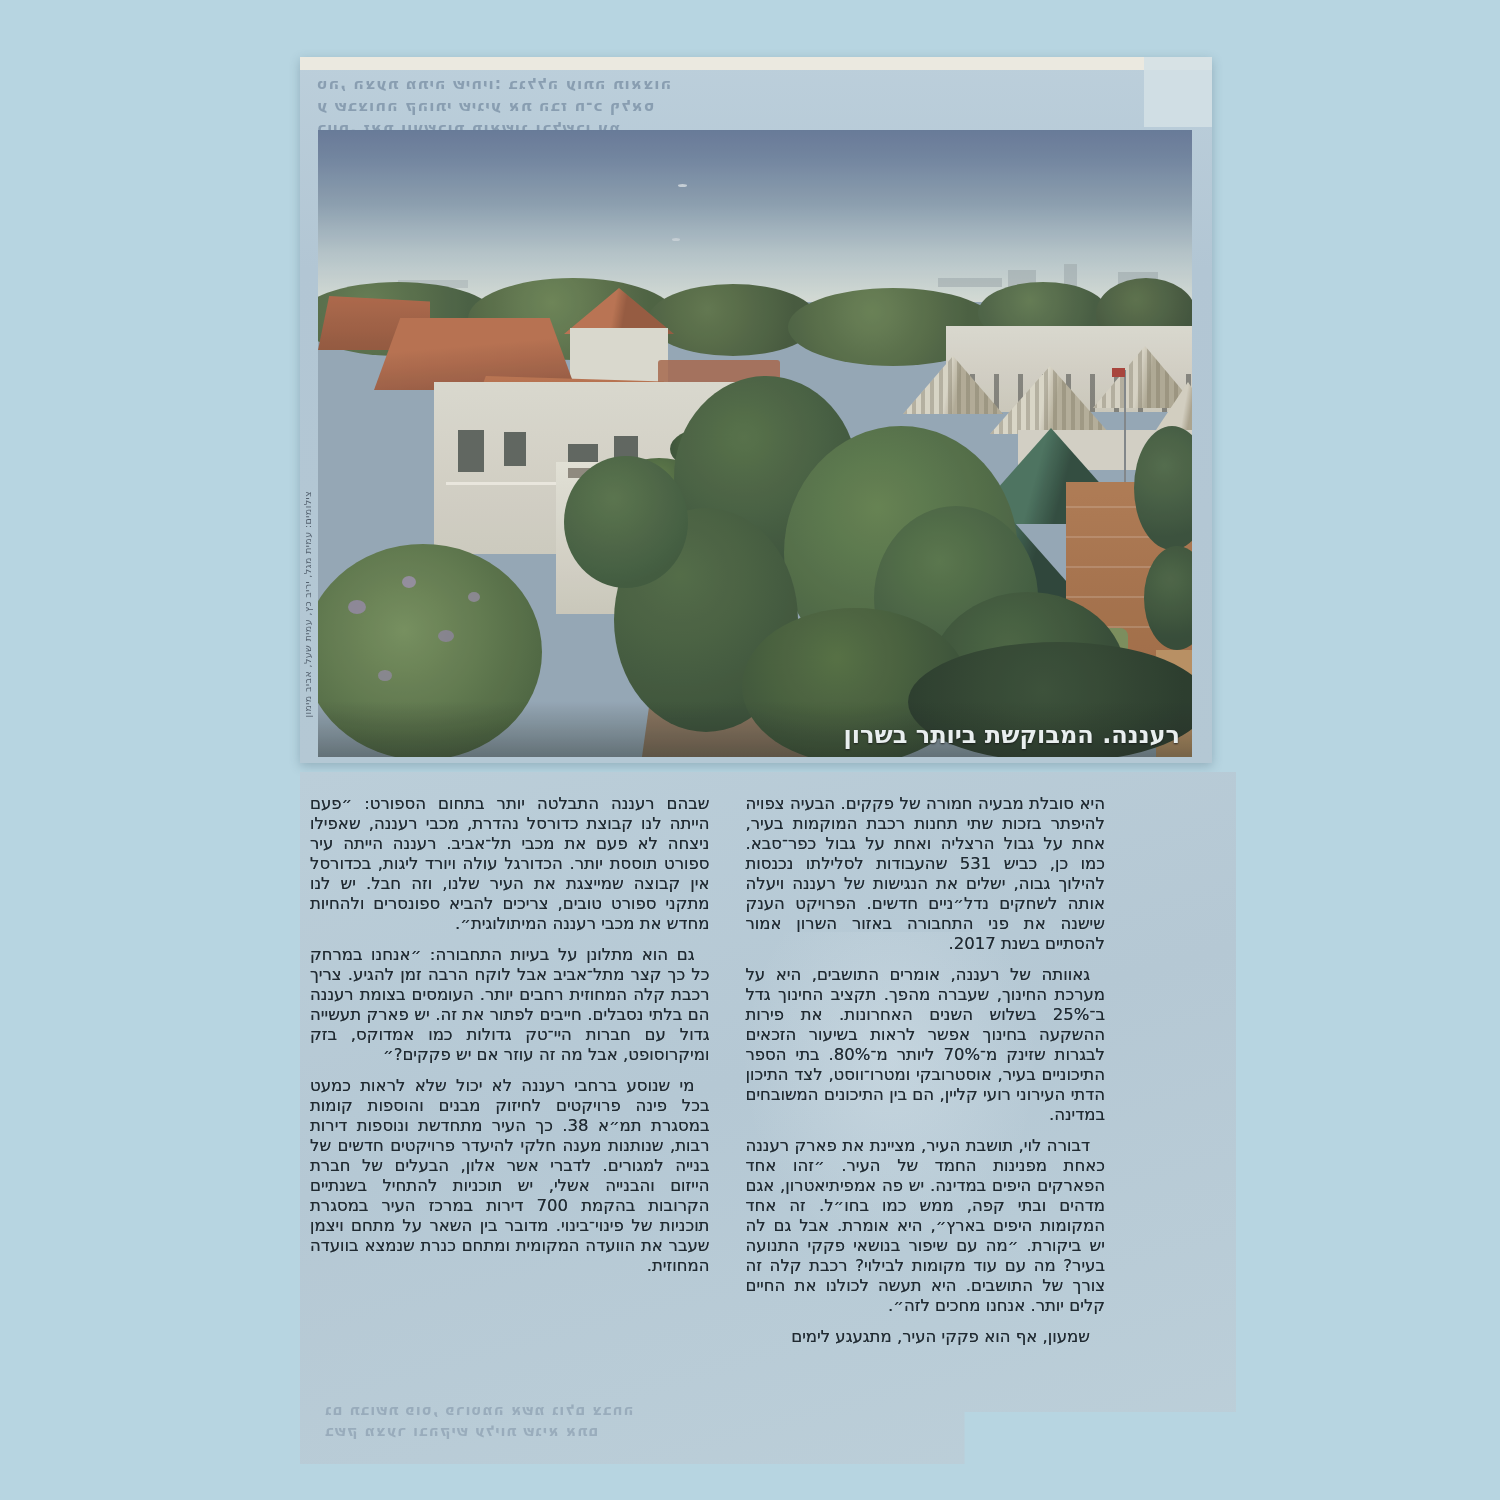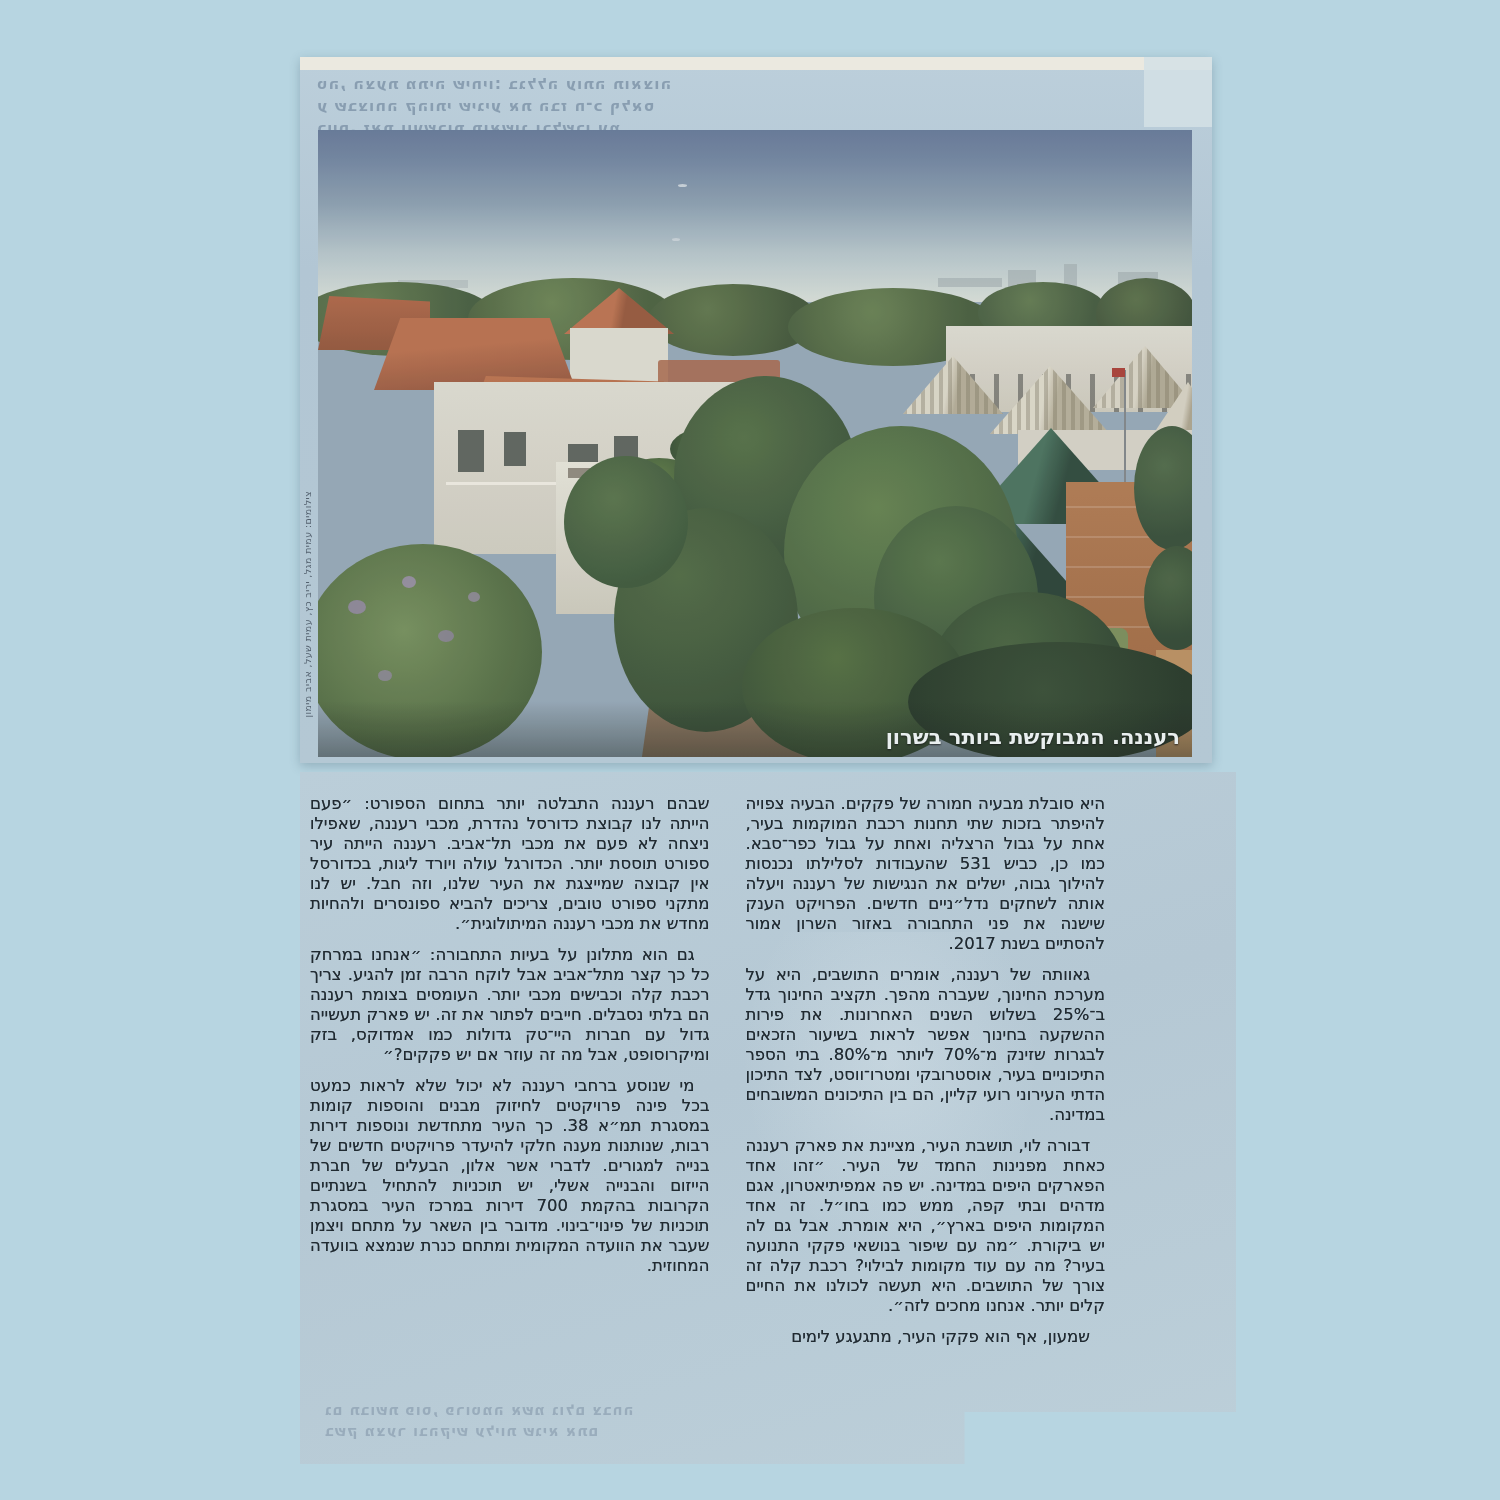--- a/index.html
+++ b/index.html
@@ -37,21 +37,21 @@
   .blob{border-radius:50%;}
   .tri{clip-path:polygon(50% 0,100% 100%,0 100%);}
   .trap{clip-path:polygon(0 100%,13% 0,87% 0,100% 100%);}
   .ltrap{clip-path:polygon(0 100%,10% 0,100% 10%,100% 100%);}
   .caption-band{
     left:0;bottom:0;width:100%;height:56px;
     background:linear-gradient(0deg,rgba(10,20,10,.42),rgba(10,20,10,0));
   }
   .photo-caption{
     right:12px;bottom:8px;direction:rtl;
-    color:#eef3f2;font-size:21px;font-weight:bold;
+    color:#eef3f2;font-size:24px;font-weight:bold;
     text-shadow:0 1px 2px rgba(0,0,0,.8);
   }
   .photo-credit-wrap{left:2px;top:750px;width:316px;height:13px;transform-origin:0 0;transform:rotate(-90deg);position:absolute;}
   .photo-credit{
     direction:rtl;text-align:right;white-space:nowrap;
     font-size:9.5px;color:#44505e;opacity:.85;letter-spacing:.4px;
   }
   
   .paper-bottom{
     left:300px;top:772px;width:936px;height:692px;
@@ -189,21 +189,21 @@
 
   <div class="cols">
     <div class="col-r">
       <p>היא סובלת מבעיה חמורה של פקקים. הבעיה צפויה להיפתר בזכות שתי תחנות רכבת המוקמות בעיר, אחת על גבול הרצליה ואחת על גבול כפר־סבא. כמו כן, כביש 531 שהעבודות לסלילתו נכנסות להילוך גבוה, ישלים את הנגישות של רעננה ויעלה אותה לשחקים נדל״ניים חדשים. הפרויקט הענק שישנה את פני התחבורה באזור השרון אמור להסתיים בשנת 2017.</p>
       <p class="indent">גאוותה של רעננה, אומרים התושבים, היא על מערכת החינוך, שעברה מהפך. תקציב החינוך גדל ב־25% בשלוש השנים האחרונות. את פירות ההשקעה בחינוך אפשר לראות בשיעור הזכאים לבגרות שזינק מ־70% ליותר מ־80%. בתי הספר התיכוניים בעיר, אוסטרובקי ומטרו־ווסט, לצד התיכון הדתי העירוני רועי קליין, הם בין התיכונים המשובחים במדינה.</p>
       <p class="indent">דבורה לוי, תושבת העיר, מציינת את פארק רעננה כאחת מפנינות החמד של העיר. ״זהו אחד הפארקים היפים במדינה. יש פה אמפיתיאטרון, אגם מדהים ובתי קפה, ממש כמו בחו״ל. זה אחד המקומות היפים בארץ״, היא אומרת. אבל גם לה יש ביקורת. ״מה עם שיפור בנושאי פקקי התנועה בעיר? מה עם עוד מקומות לבילוי? רכבת קלה זה צורך של התושבים. היא תעשה לכולנו את החיים קלים יותר. אנחנו מחכים לזה״.</p>
       <p class="indent">שמעון, אף הוא פקקי העיר, מתגעגע לימים</p>
     </div>
     <div class="col-l">
       <p>שבהם רעננה התבלטה יותר בתחום הספורט: ״פעם הייתה לנו קבוצת כדורסל נהדרת, מכבי רעננה, שאפילו ניצחה לא פעם את מכבי תל־אביב. רעננה הייתה עיר ספורט תוססת יותר. הכדורגל עולה ויורד ליגות, בכדורסל אין קבוצה שמייצגת את העיר שלנו, וזה חבל. יש לנו מתקני ספורט טובים, צריכים להביא ספונסרים ולהחיות מחדש את מכבי רעננה המיתולוגית״.</p>
-      <p class="indent">גם הוא מתלונן על בעיות התחבורה: ״אנחנו במרחק כל כך קצר מתל־אביב אבל לוקח הרבה זמן להגיע. צריך רכבת קלה וכבישים מכבי יותר. העומסים בצומת רעננה הם בלתי נסבלים. חייבים לפתור את זה. יש פארק תעשייה גדול עם חברות היי־טק גדולות כמו אמדוקס, בזק ומיקרוסופט, אבל מה זה עוזר אם יש פקקים?״</p>
+      <p class="indent">גם הוא מתלונן על בעיות התחבורה: ״אנחנו במרחק כל כך קצר מתל־אביב אבל לוקח הרבה זמן להגיע. צריך רכבת קלה המחוזית רחבים יותר. העומסים בצומת רעננה הם בלתי נסבלים. חייבים לפתור את זה. יש פארק תעשייה גדול עם חברות היי־טק גדולות כמו אמדוקס, בזק ומיקרוסופט, אבל מה זה עוזר אם יש פקקים?״</p>
       <p class="indent">מי שנוסע ברחבי רעננה לא יכול שלא לראות כמעט בכל פינה פרויקטים לחיזוק מבנים והוספות קומות במסגרת תמ״א 38. כך העיר מתחדשת ונוספות דירות רבות, שנותנות מענה חלקי להיעדר פרויקטים חדשים של בנייה למגורים. לדברי אשר אלון, הבעלים של חברת הייזום והבנייה אשלי, יש תוכניות להתחיל בשנתיים הקרובות בהקמת 700 דירות במרכז העיר במסגרת תוכניות של פינוי־בינוי. מדובר בין השאר על מתחם ויצמן שעבר את הוועדה המקומית ומתחם כנרת שנמצא בוועדה המחוזית.</p>
     </div>
   </div>
 
   <div class="ghost ghost-bottom">
     <div>גם תבושת פוס, פרוטמה אשמ גולם צבחה</div>
     <div>בשק מצער ובהקיש עליות שגיא אתם</div>
   </div>
 </div>
 

